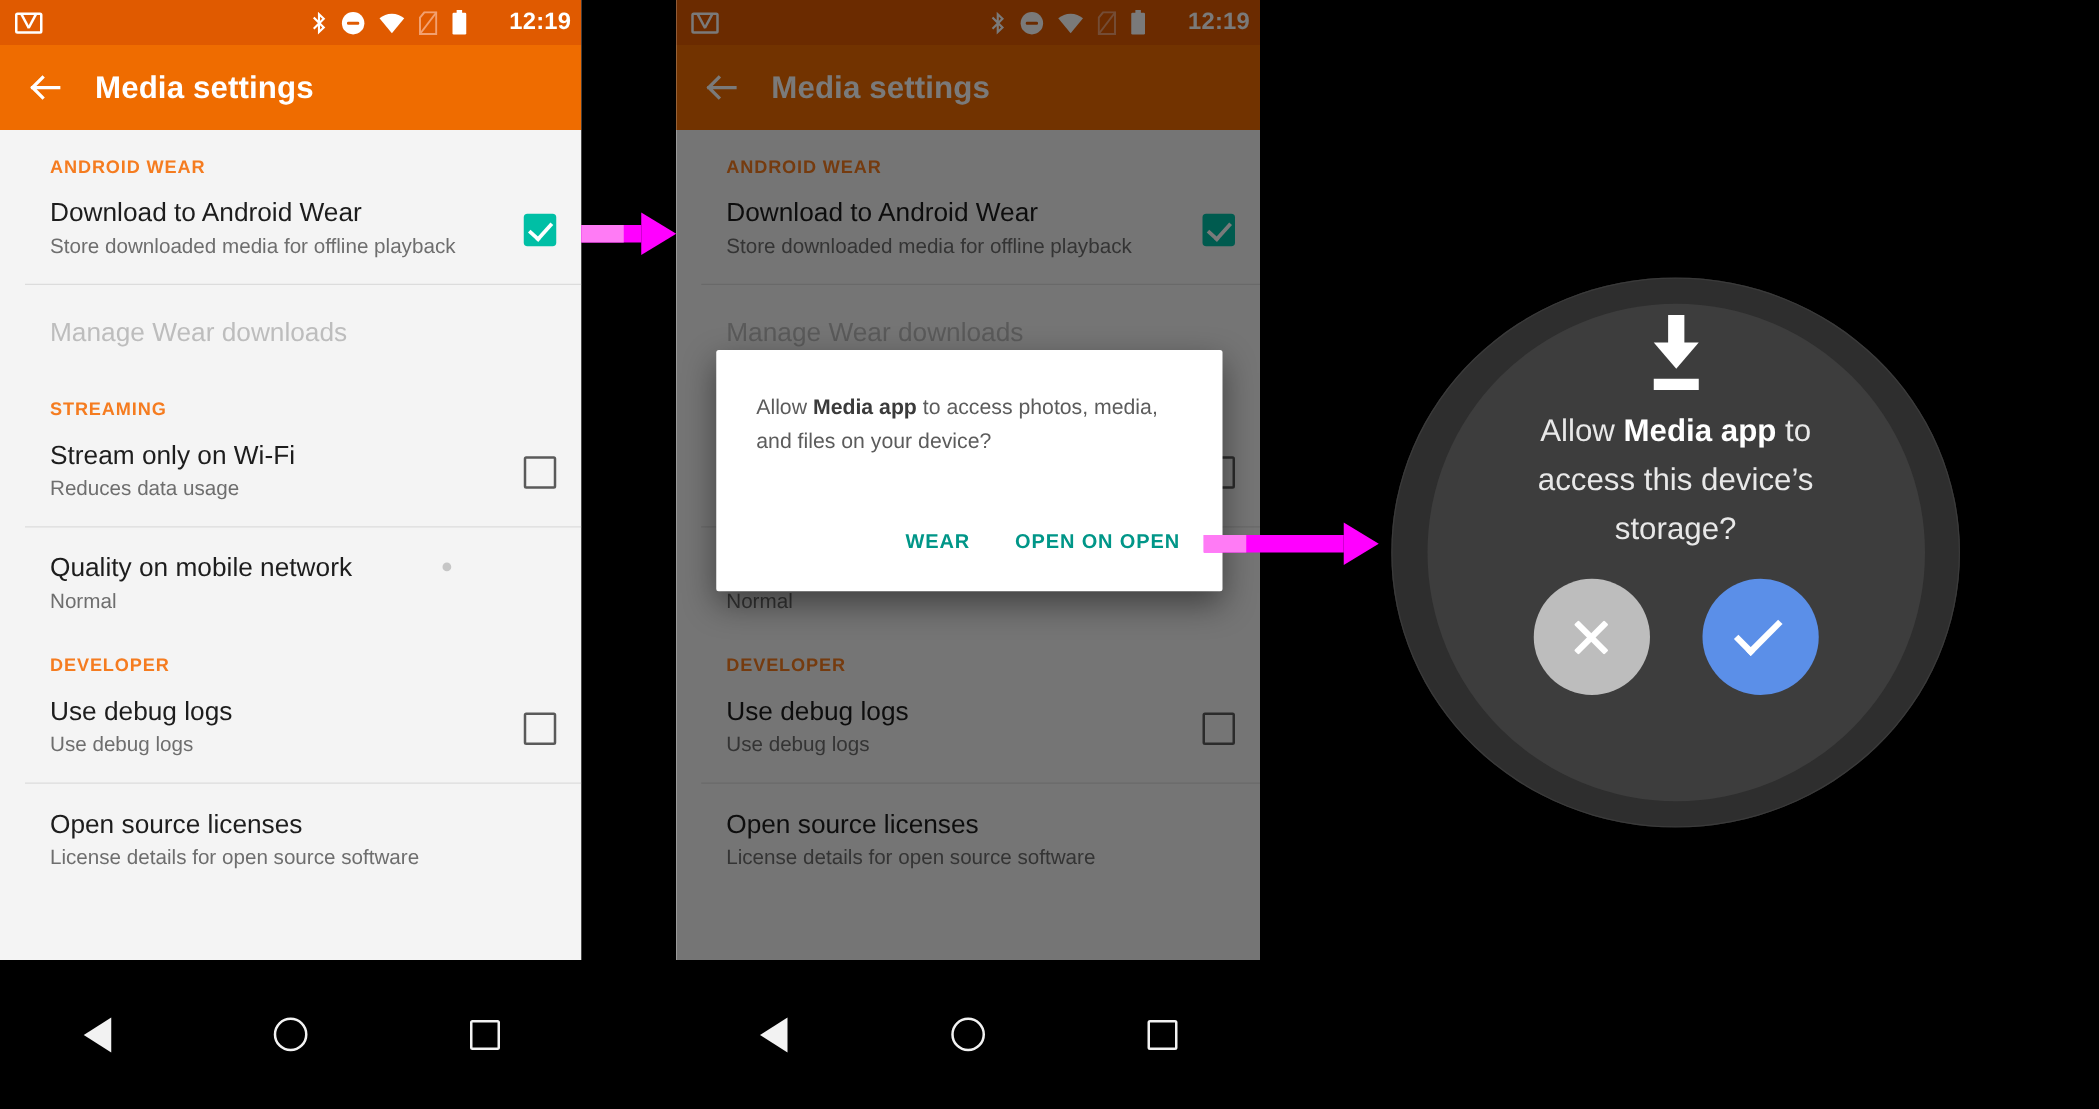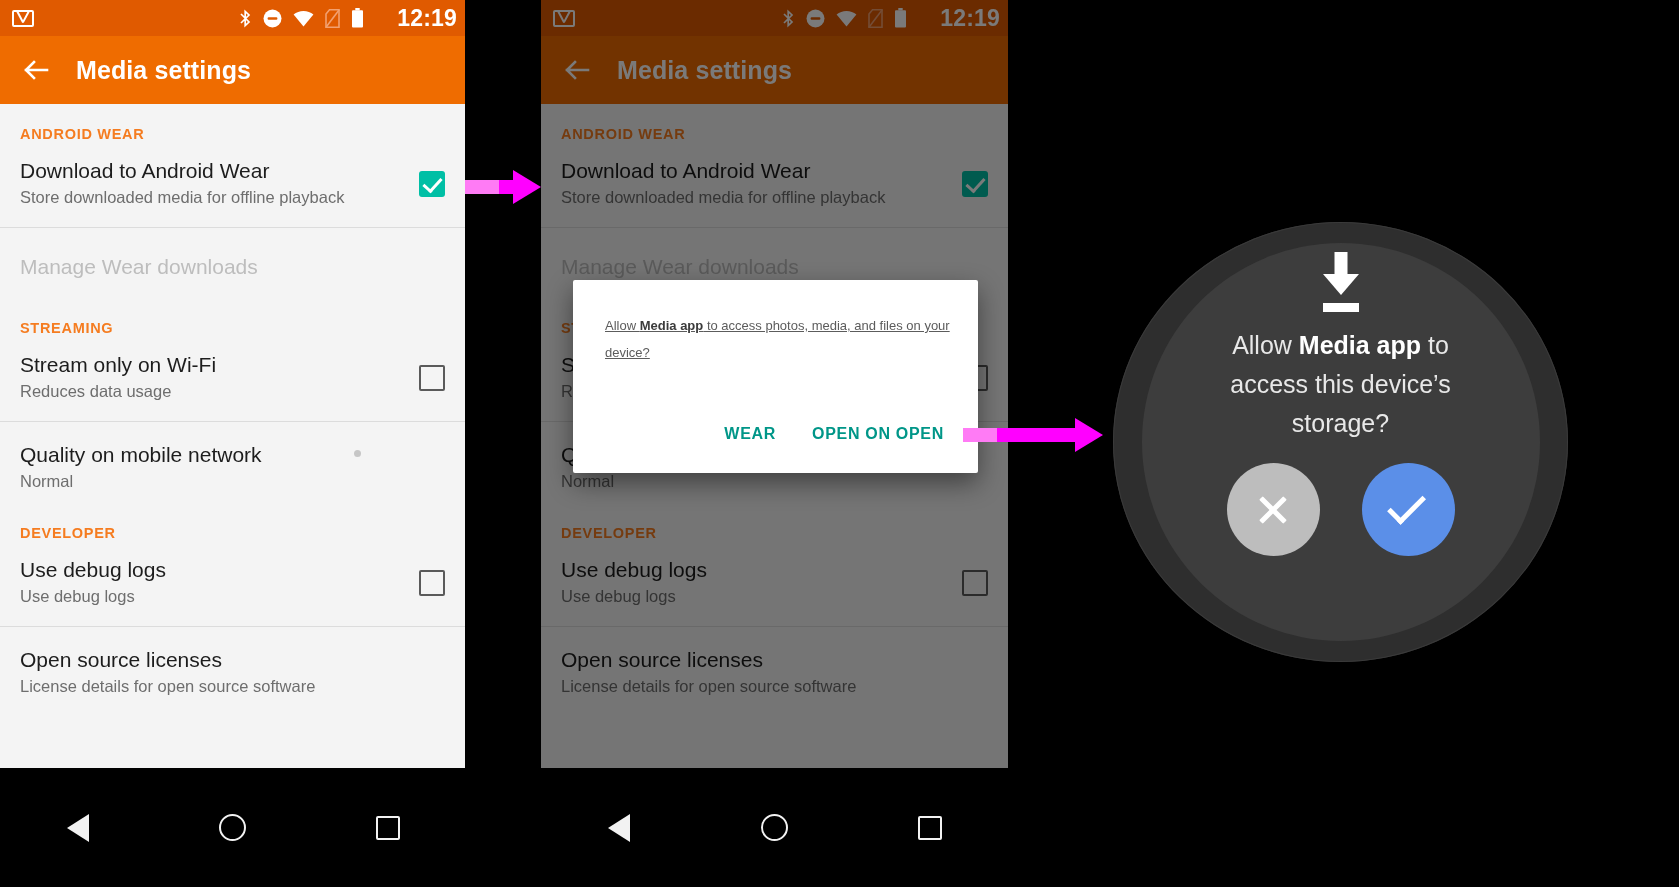--- a/index.html
+++ b/index.html
@@ -14,38 +14,38 @@
   
   .phone { position: absolute; top: 0; overflow: hidden; background: #f2f2f2; }
 
   .statusbar {
     position: relative; height: 36px; width: 100%;
     background: #e05a00; display: flex; align-items: center;
     padding: 0 8px 0 12px;
   }
   .sb-left { display: flex; align-items: center; }
   .sb-right { margin-left: auto; display: flex; align-items: center; gap: 11px; }
-  .sb-time { color: #fff; font-size: 23px; font-weight: bold; letter-spacing: .2px; margin-left: 22px; }
+  .sb-time { color: #fff; font-size: 19px; font-weight: bold; letter-spacing: .2px; margin-left: 22px; }
 
   .gmail-ico { width: 22px; height: 17px; border: 2.4px solid #fff; border-radius: 2px; position: relative; }
   .gmail-ico:before, .gmail-ico:after {
     content: ""; position: absolute; top: -1px; width: 2.4px; height: 13px; background: #fff;
   }
   .gmail-ico:before { left: 2px; transform: rotate(-28deg); transform-origin: top center; }
   .gmail-ico:after  { right: 2px; transform: rotate(28deg); transform-origin: top center; }
 
   .appbar {
     position: relative; height: 68px; width: 100%;
     background: #ef6c00; display: flex; align-items: center; padding-left: 16px;
   }
   .appbar .back { width: 40px; height: 40px; position: relative; flex: 0 0 auto; }
   .appbar .title { color: #fff; font-size: 25px; font-weight: bold; margin-left: 20px; letter-spacing: .1px; text-align: center; }
 
   
-  .list { background: #f4f4f4; }
+  .list { background: #f4f4f4; padding-left: 20px; }
   .sec-head {
     color: #f57c20; font-size: 14.5px; font-weight: bold;
     letter-spacing: .7px; padding: 22px 0 10px 20px;
   }
   .row { position: relative; display: flex; align-items: center; padding: 0 20px; }
   .row .txt { flex: 1 1 auto; }
   .row .t1 { font-size: 21px; color: #1d1d1d; line-height: 26px; }
   .row .t2 { font-size: 16.5px; color: #6e6e6e; line-height: 24px; margin-top: 1px; }
   .row .t1.disabled { color: #bdbdbd; }
   .divider { height: 1px; background: #dcdcdc; margin: 0; }
@@ -76,21 +76,21 @@
 
   
   .dialog {
     position: absolute; z-index: 8;
     left: 573px; top: 280px; width: 405px; height: 193px;
     background: #fff; border-radius: 2px;
     box-shadow: 0 10px 26px rgba(0,0,0,.45);
     display: flex; flex-direction: column;
   }
   .dialog .msg {
-    padding: 32px 20px 0 32px; font-size: 13px; color: #5c5c5c; line-height: 27px; text-decoration: underline;
+    padding: 32px 20px 0 32px; font-size: 17px; color: #5c5c5c; line-height: 27px;
   }
   .dialog .msg b { color: #3b3b3b; font-weight: bold; }
   .dialog .actions {
     margin-top: auto; display: flex; justify-content: flex-end; align-items: center;
     gap: 16px; padding: 0 24px 22px 0;
   }
   .dialog .actions .act {
     color: #009688; font-size: 16px; font-weight: bold; letter-spacing: .7px;
     padding: 8px 10px; background: none; border: none; cursor: pointer;
     font-family: "Liberation Sans", sans-serif;

